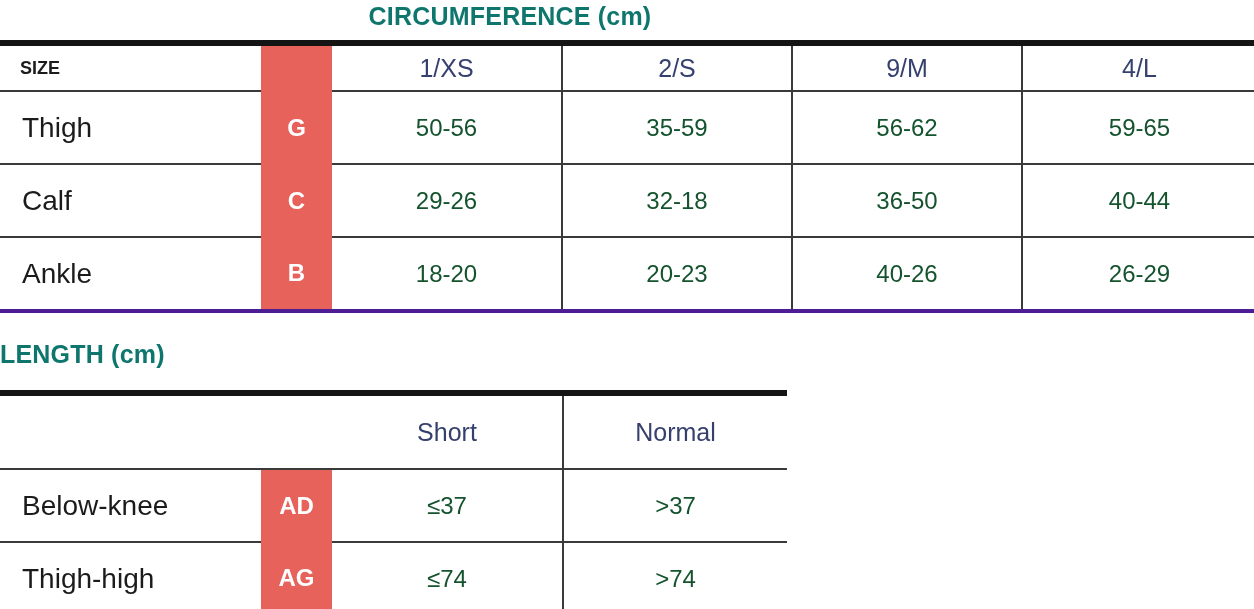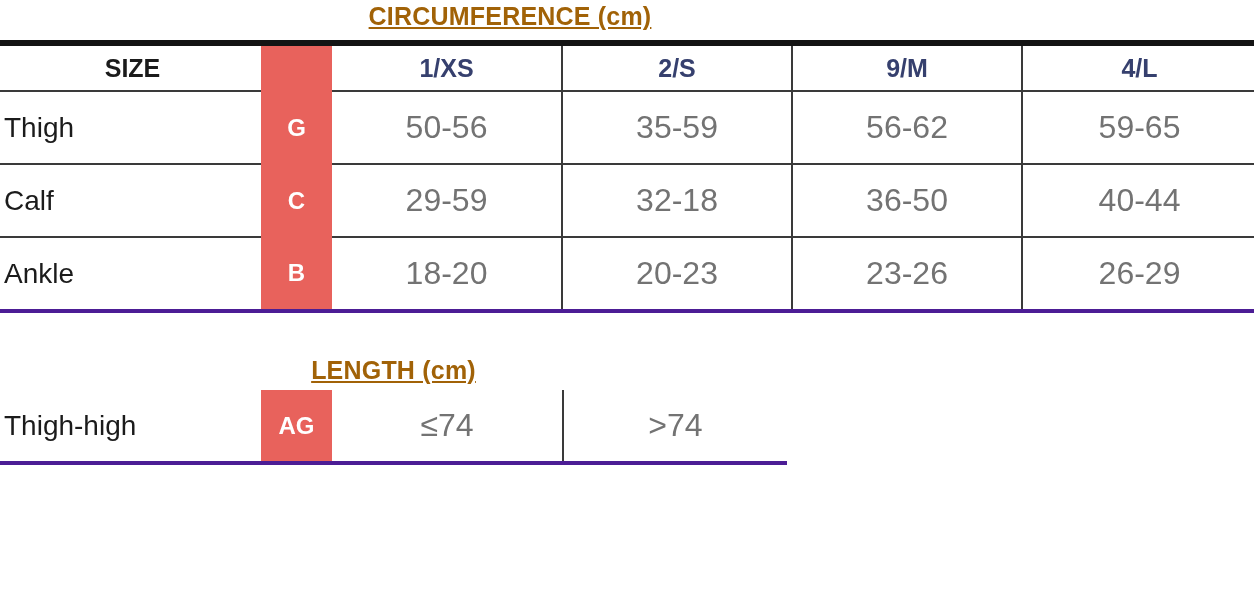--- a/index.html
+++ b/index.html
@@ -19,52 +19,51 @@
     position: relative;
     width: 1254px;
     height: 609px;
   }
 
   
   .section-title {
     position: absolute;
     font-size: 25px;
     font-weight: bold;
-    color: #a16207;
+    color: #0f766e;
     letter-spacing: 0.2px;
     white-space: nowrap;
-    text-decoration: underline;
   }
   #circ-title {
     left: 0;
     top: 2px;
     width: 1020px;
     text-align: center;
   }
   #len-title {
     left: 0;
-    top: 356px;
+    top: 340px;
     width: 787px;
-    text-align: center;
+    text-align: left;
   }
 
   
   .tbl {
     position: absolute;
     border-collapse: collapse;
     table-layout: fixed;
     background: transparent;
   }
   .tbl td {
     padding: 0;
     margin: 0;
     vertical-align: middle;
-    font-size: 32px;
+    font-size: 24px;
     font-weight: normal;
-    color: #737373;
+    color: #14532d;
     text-align: center;
     border-bottom: 2px solid #3a3a3a;
     border-right: 2px solid #3a3a3a;
   }
   .tbl tr:last-child td { border-bottom: 4px solid #4c1d95; }
   .tbl td.last-col { border-right: none; }
 
   
   .tbl tr.head-row td {
     border-top: 6px solid #141414;
@@ -79,49 +78,49 @@
   #circ-table td { height: 71px; }
   #circ-table tr.head-row td { height: 44px; }
 
   .col-label  { width: 261px; }
   .col-code   { width: 71px;  }
   .col-val    { width: 230px; }
   .col-val-last { width: 234px; }
 
   td.row-label {
     text-align: left;
-    padding-left: 4px;
+    padding-left: 22px;
     font-size: 28px;
     color: #1b1b1b;
     border-right: none;
   }
   td.size-head {
-    text-align: center;
-    padding-left: 4px;
-    font-size: 25px;
+    text-align: left;
+    padding-left: 20px;
+    font-size: 18px;
     font-weight: bold;
     color: #1b1b1b;
     border-right: none;
   }
   td.code-cell {
     background: #e8625c;
     color: #ffffff;
     font-size: 24px;
     font-weight: bold;
     border-right: none;
     border-bottom: none;
   }
   td.code-blank {
     background: #e8625c;
     border-right: none;
     border-bottom: none;
   }
   td.col-head {
     font-size: 25px;
-    font-weight: bold;
+    font-weight: normal;
     color: #36406e;
   }
 
   
   #len-table {
     left: 0;
     top: 390px;
     width: 787px;
   }
   #len-table td { height: 71px; }
@@ -167,48 +166,60 @@
         <td class="code-cell">G</td>
         <td>50-56</td>
         <td>35-59</td>
         <td>56-62</td>
         <td class="last-col">59-65</td>
       </tr>
 
       <tr>
         <td class="row-label">Calf</td>
         <td class="code-cell">C</td>
-        <td>29-59</td>
+        <td>29-26</td>
         <td>32-18</td>
         <td>36-50</td>
         <td class="last-col">40-44</td>
       </tr>
 
       <tr>
         <td class="row-label">Ankle</td>
         <td class="code-cell">B</td>
         <td>18-20</td>
         <td>20-23</td>
-        <td>23-26</td>
+        <td>40-26</td>
         <td class="last-col">26-29</td>
       </tr>
     </tbody>
   </table>
 
   <div class="section-title" id="len-title">LENGTH (cm)</div>
 
   <table class="tbl" id="len-table">
     <colgroup>
       <col class="lcol-label">
         <col class="lcol-code">
       <col class="lcol-val">
         <col class="lcol-val-last">
     </colgroup>
     <tbody>
-
+      <tr class="head-row">
+        <td class="blank-head"></td>
+        <td class="blank-head"></td>
+        <td class="col-head">Short</td>
+        <td class="col-head last-col">Normal</td>
+      </tr>
+
+      <tr>
+        <td class="row-label">Below-knee</td>
+        <td class="code-cell">AD</td>
+        <td>≤37</td>
+        <td class="last-col">&gt;37</td>
+      </tr>
 
       <tr>
         <td class="row-label">Thigh-high</td>
         <td class="code-cell">AG</td>
         <td>≤74</td>
         <td class="last-col">&gt;74</td>
       </tr>
     </tbody>
   </table>
 

